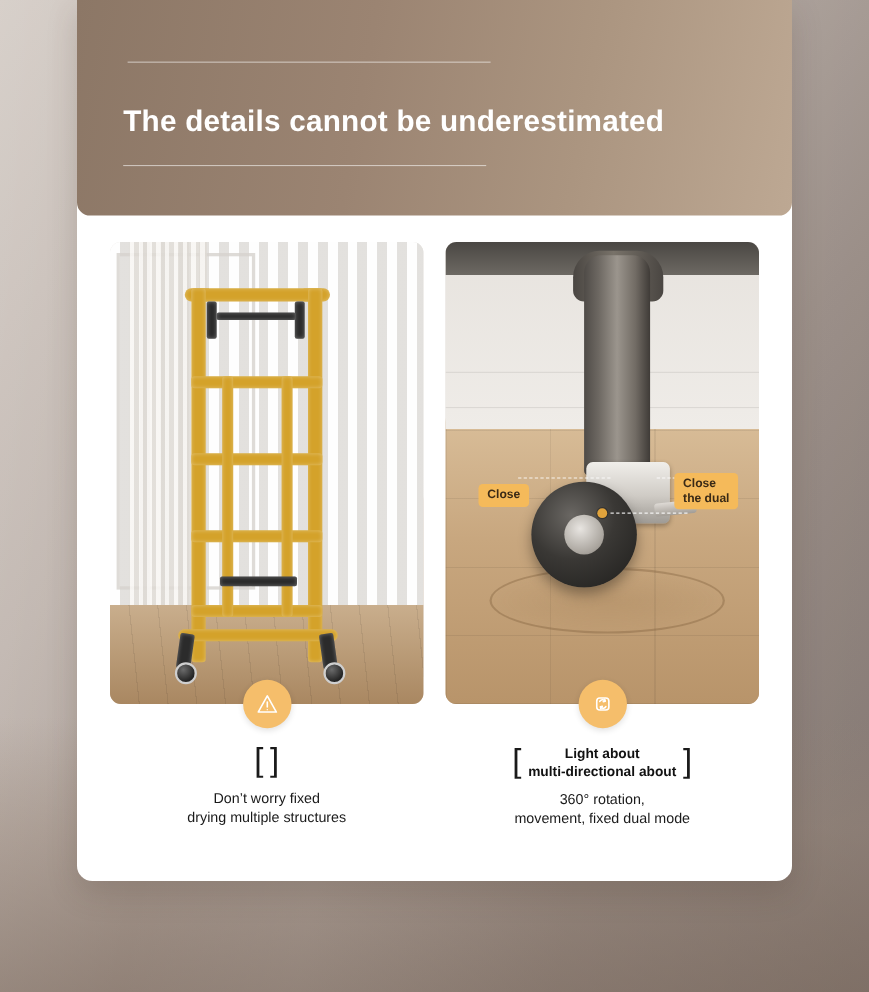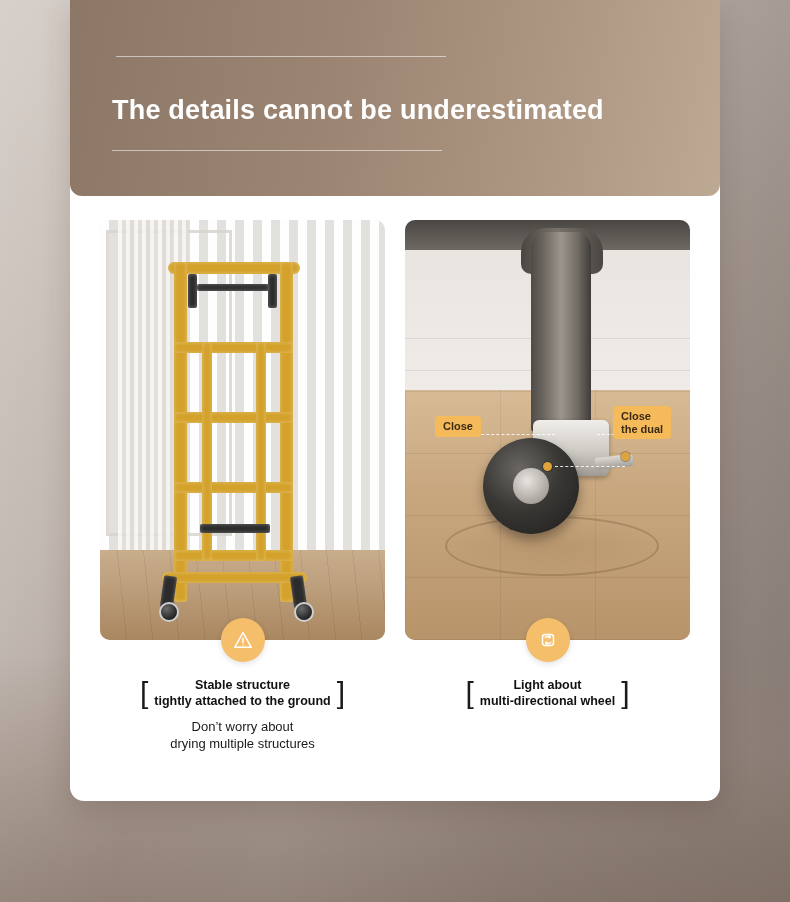--- a/index.html
+++ b/index.html
@@ -232,20 +232,21 @@
   .tag {
     position: absolute;
     background: #f5ba5a;
     color: #3a2a16;
     font-size: 11px;
     font-weight: bold;
     padding: 4px 8px;
     border-radius: 4px;
     line-height: 1.15;
     white-space: nowrap;
+    margin-top: 24px;
   }
   .tag-unlock { left: 30px; top: 196px; }
   .tag-close { left: 208px; top: 186px; }
 
   
   .badge-wrap {
     position: relative;
     height: 0;
   }
   .badge {
@@ -352,28 +353,24 @@
             <path d="M12 4 L21 20 L3 20 Z"></path>
             <line x1="12" y1="10" x2="12" y2="15"></line>
             <circle cx="12" cy="17.6" r="0.7" fill="#ffffff" stroke="none"></circle>
           </svg>
         </div>
       </div>
 
       <div class="caption">
         <div class="bracket-line">
           <span class="brk">[</span>
-          <span class="cap-main">
-            <span>Stable structure</span><br>
-            <span>tightly attached to the ground</span>
-          </span>
           <span class="brk">]</span>
         </div>
         <div class="cap-sub">
-          <span>Don’t worry about</span><br>
+          <span>Don’t worry fixed</span><br>
           <span>drying multiple structures</span>
         </div>
       </div>
     </div>
 
     <div class="panel">
       <div class="photo photo-right">
         <div class="wall-r">
           <div class="wall-line" style="top:118px"></div>
           <div class="wall-line" style="top:150px"></div>
@@ -410,23 +407,27 @@
             <path d="M10 16.6 l-0.4 -1.9 1.9 -0.3"></path>
           </svg>
         </div>
       </div>
 
       <div class="caption">
         <div class="bracket-line">
           <span class="brk">[</span>
           <span class="cap-main">
             <span>Light about</span><br>
-            <span>multi-directional wheel</span>
+            <span>multi-directional about</span>
           </span>
           <span class="brk">]</span>
         </div>
+        <div class="cap-sub">
+          <span>360°   rotation,</span><br>
+          <span>movement, fixed dual mode</span>
+        </div>
       </div>
     </div>
 
   </div>
 
   <div class="card-bottom-pad"></div>
 </div>
 
 </body></html>

